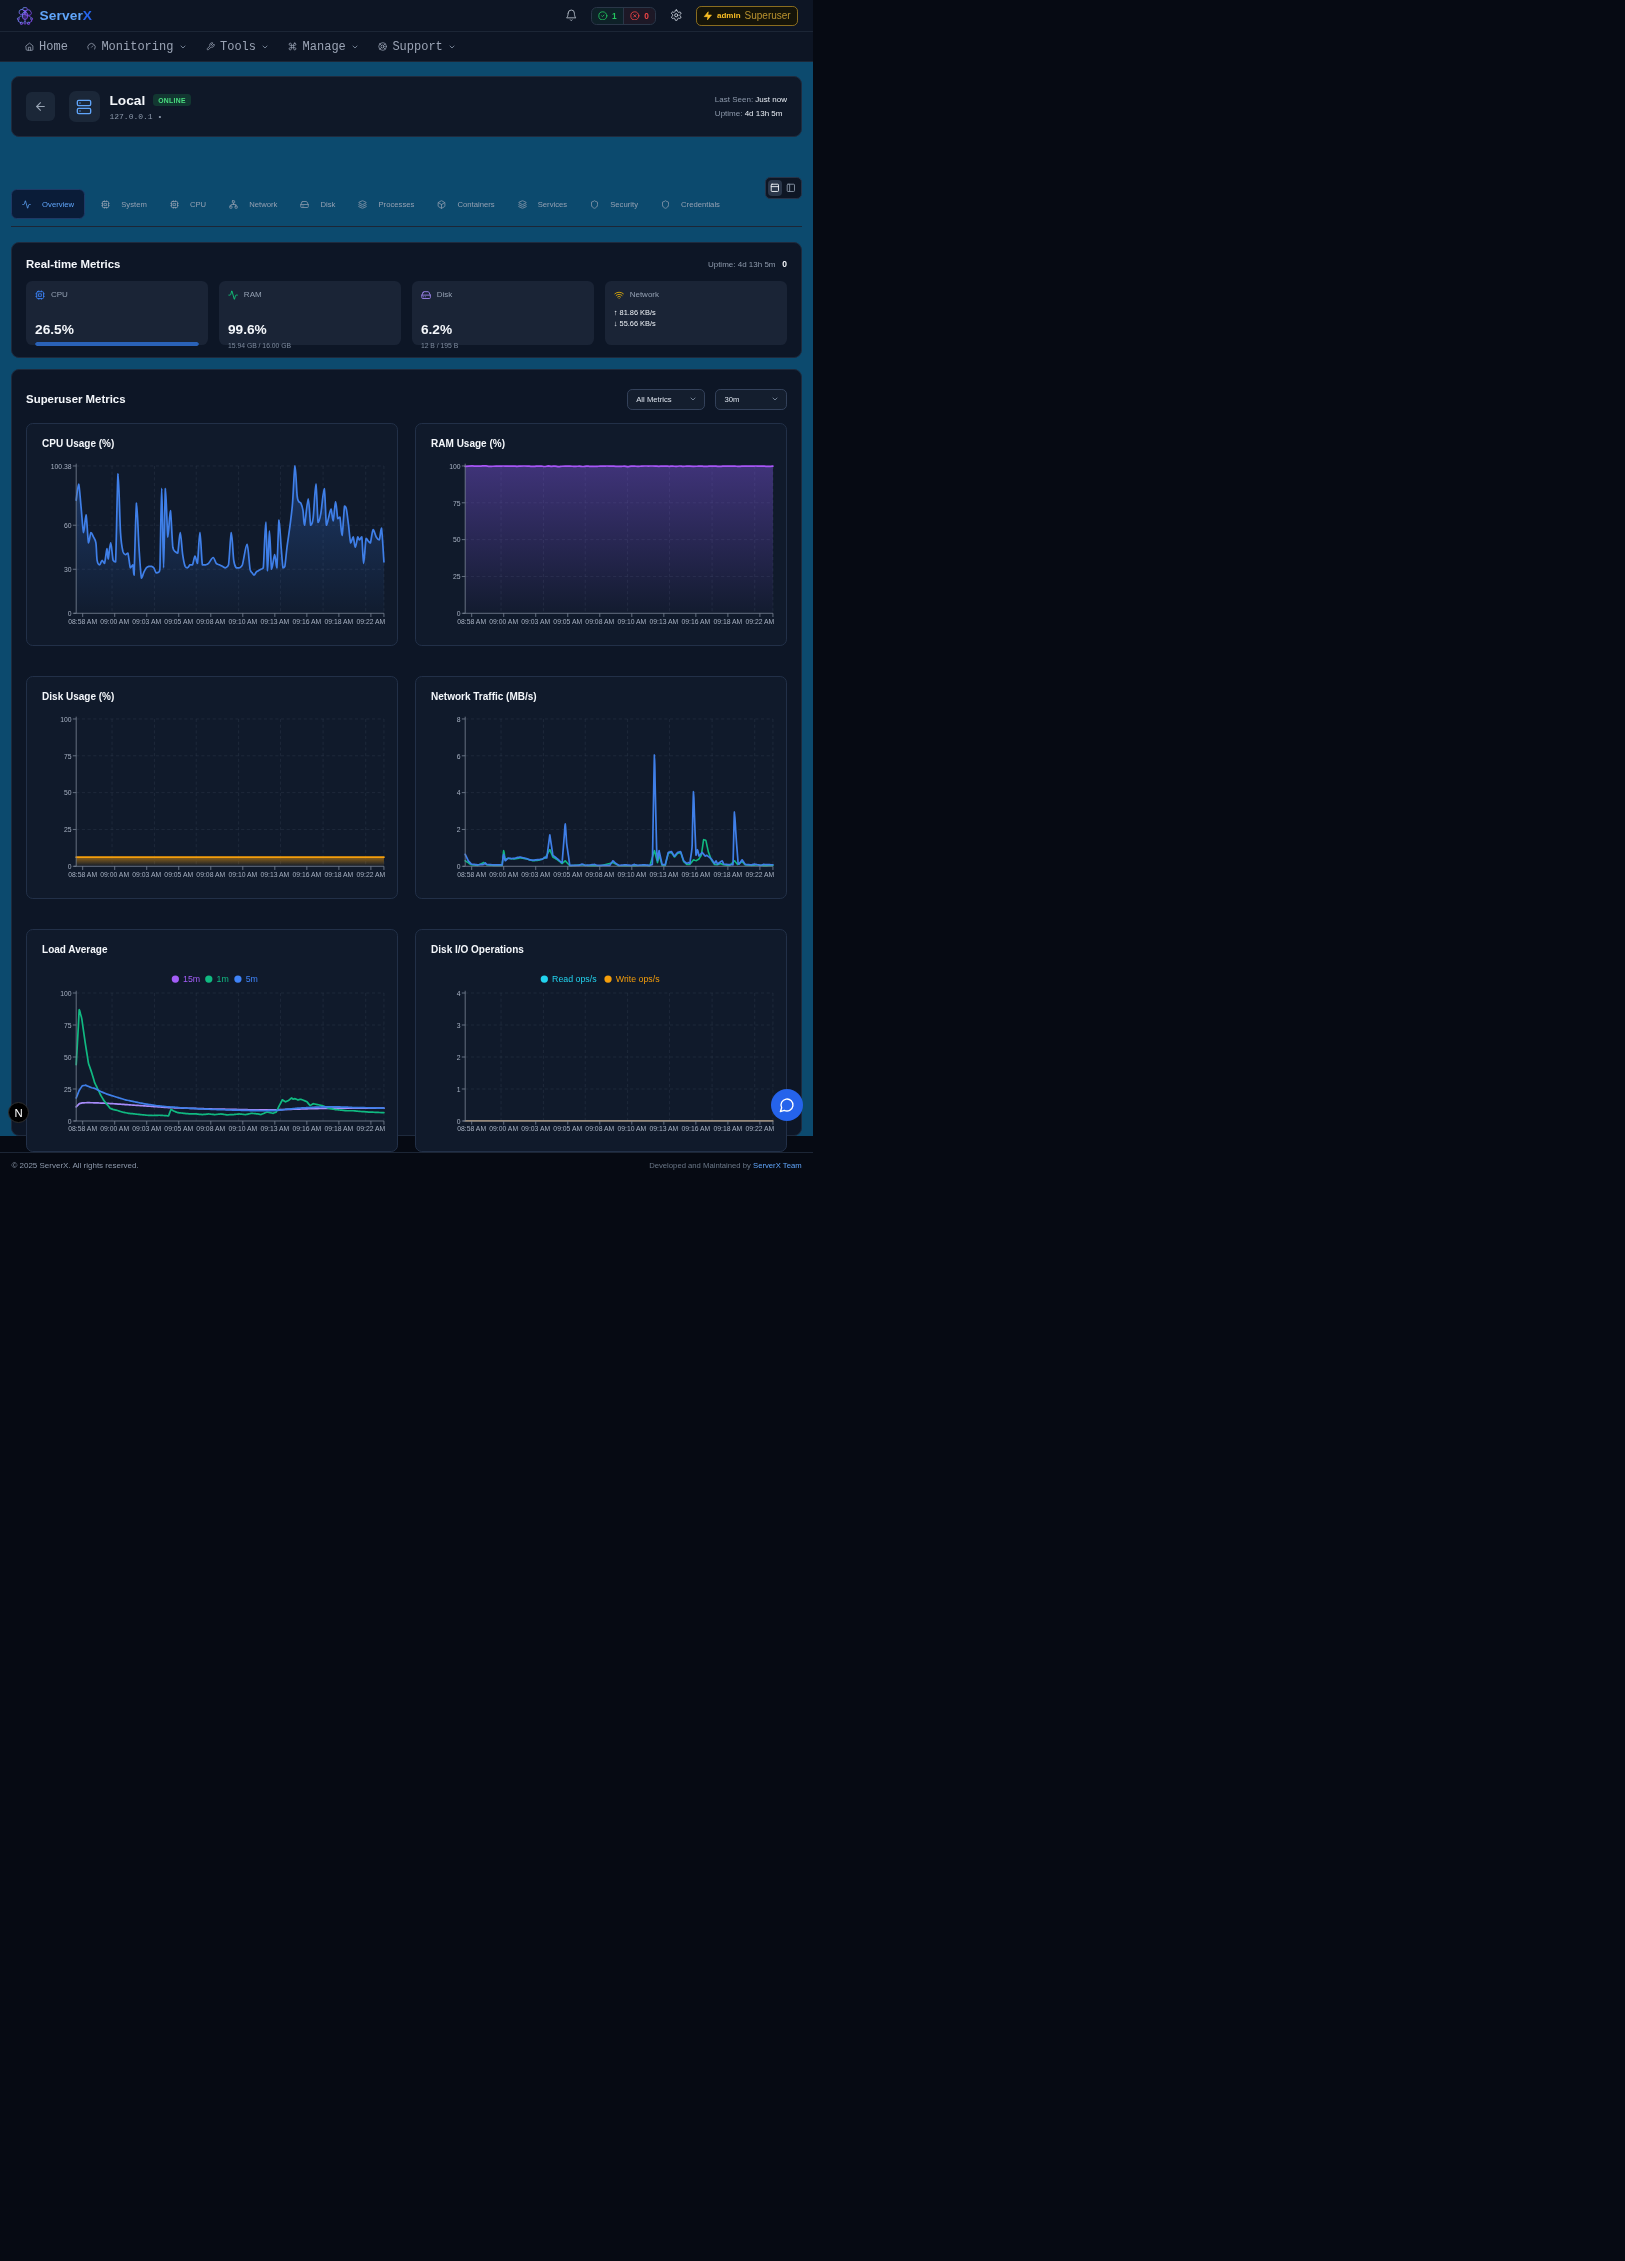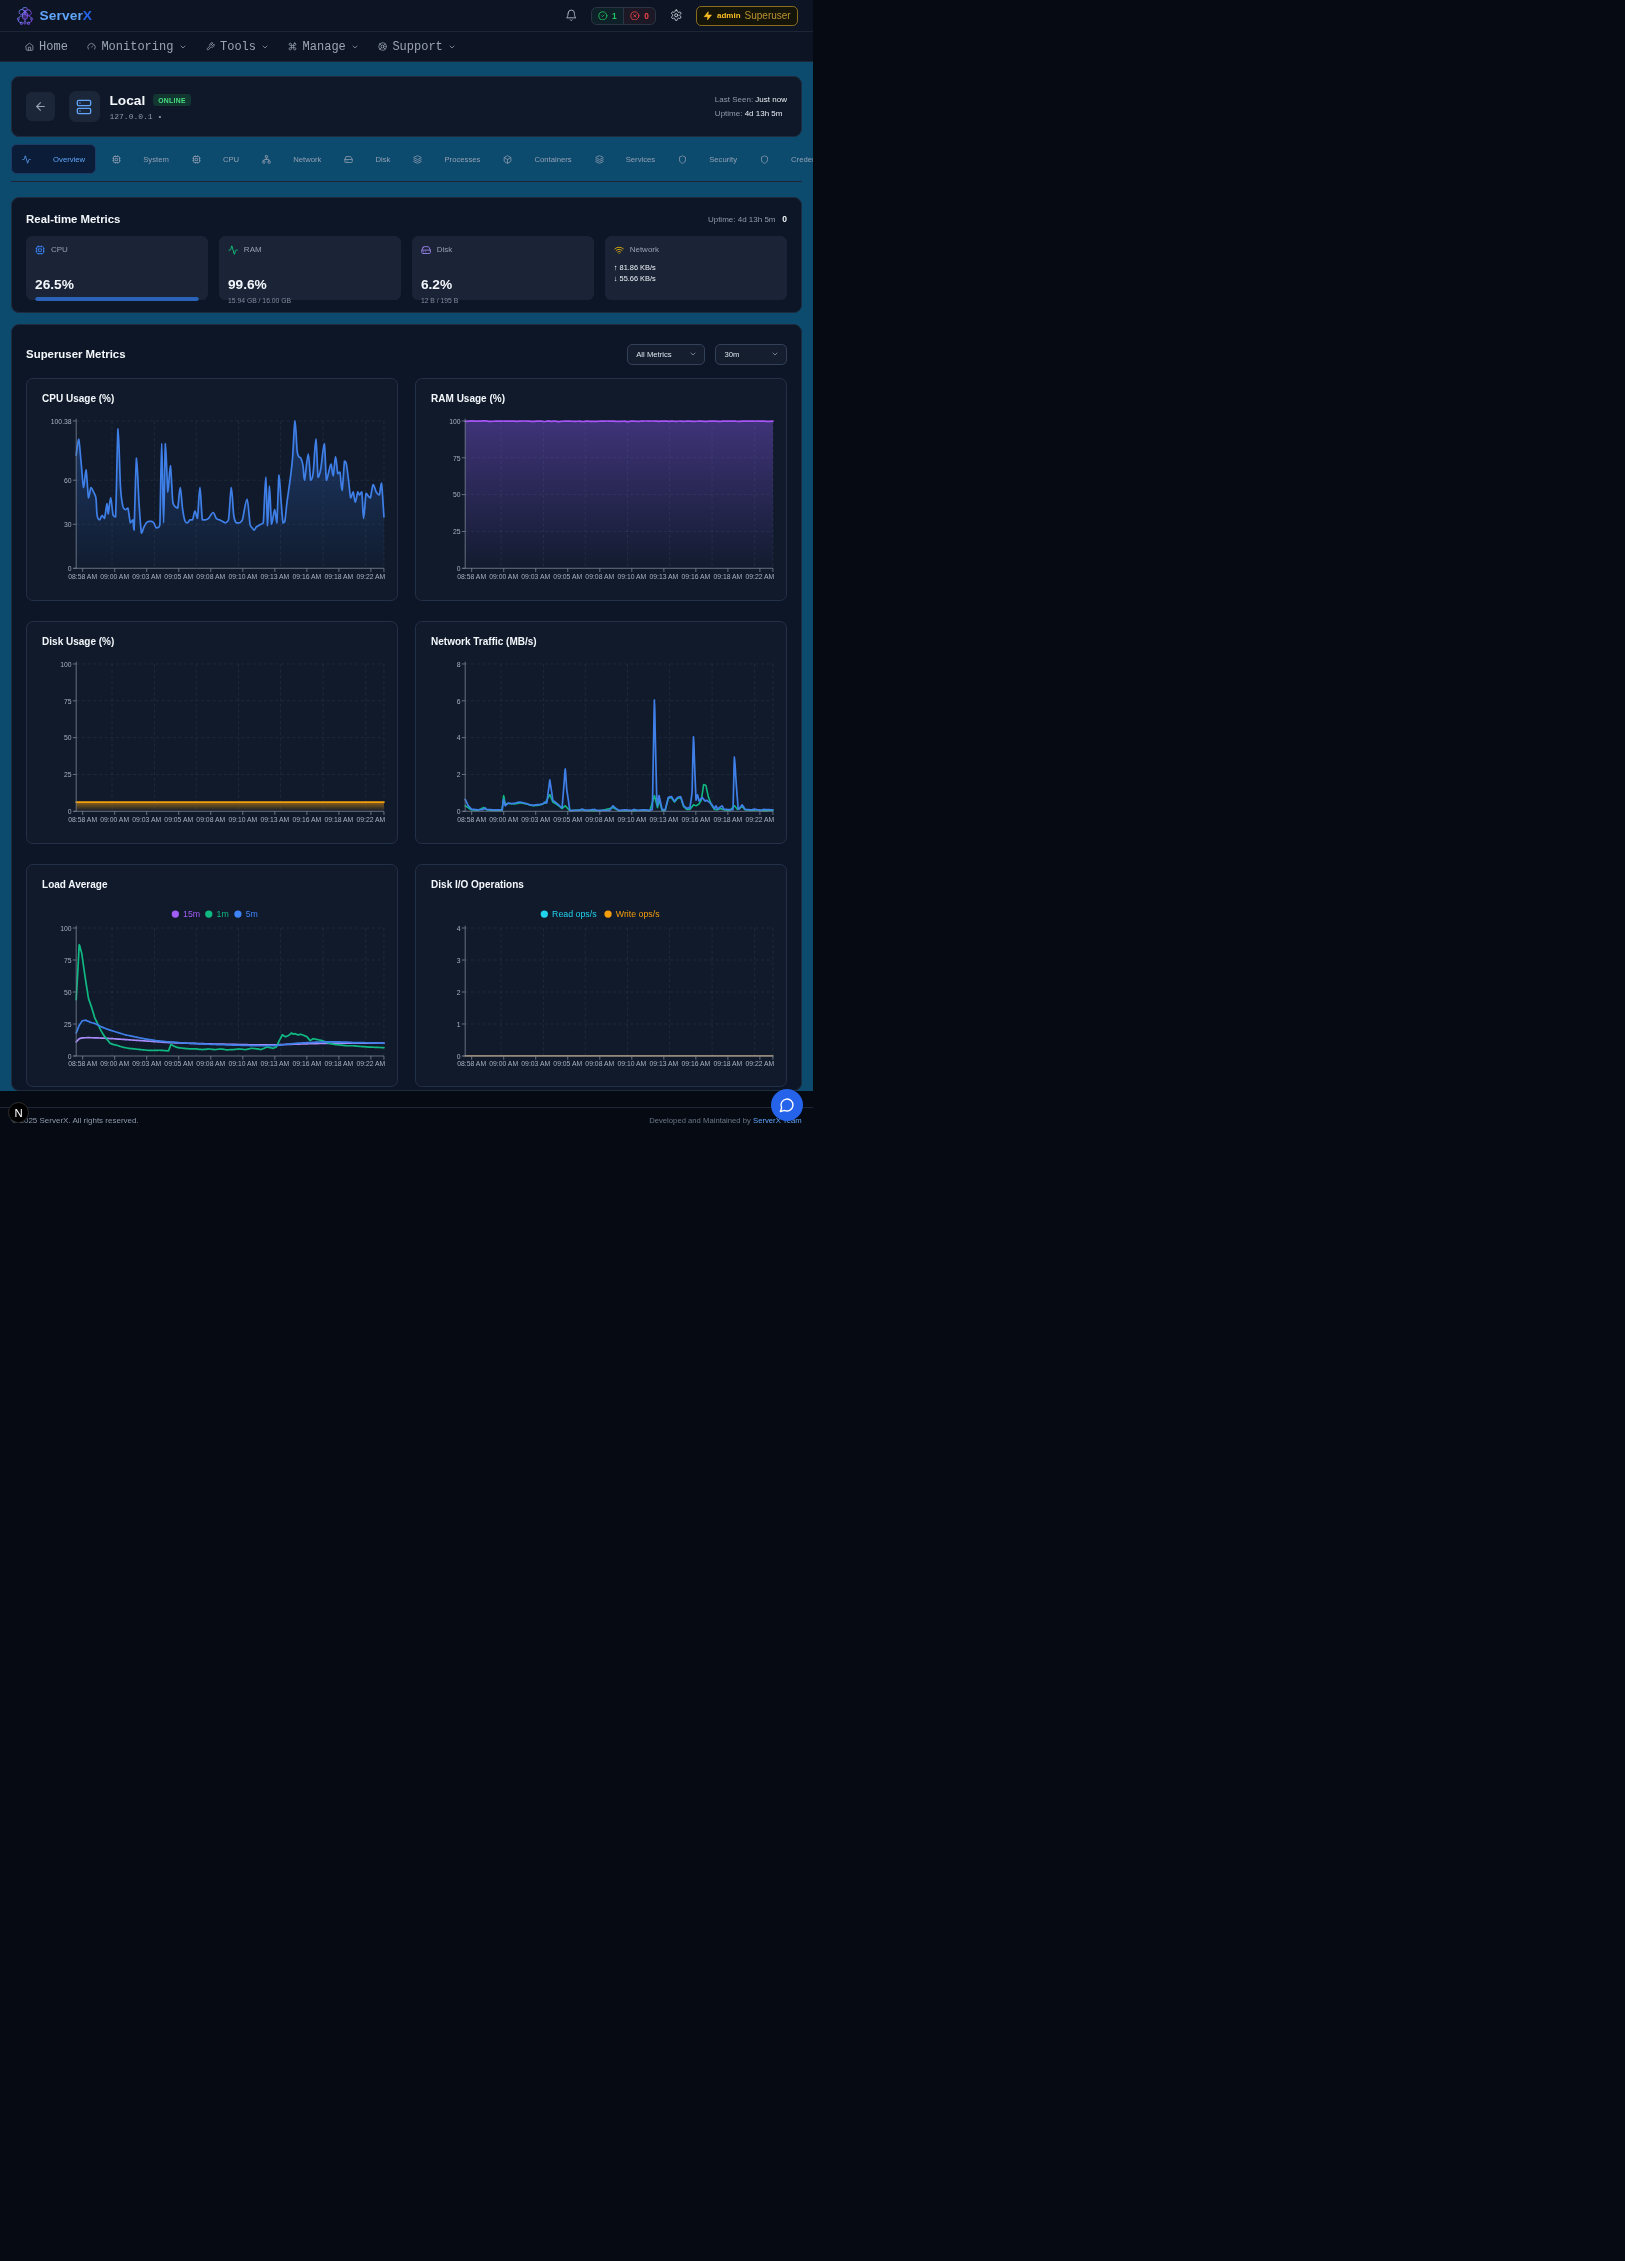--- a/index.html
+++ b/index.html
@@ -33,21 +33,21 @@
 .online { font-size:6.8px; font-weight:bold; letter-spacing:0.3px; color:#4ade80; background:rgba(34,197,94,0.18); padding:2.8px 5.7px; border-radius:3.4px; }
 .sip { font-family:"Liberation Mono", monospace; font-size:8px; color:#8d99ab; margin-top:4px; }
 .smeta { margin-left:auto; text-align:left; font-size:8px; }
 .smeta .k { color:#8d99ab; }
 .smeta .v { color:#e8edf4; }
 .smeta div + div { margin-top:4.6px; }
 
 
 .tabsrow { margin-top:7.1px; display:flex; align-items:center; border-bottom:0.6px solid #1c2636; padding-bottom:7.1px; }
 .tabs { display:flex; align-items:center; gap:9.7px; }
-.tab { display:flex; align-items:center; gap:22px; height:30px; padding:0 5.7px; color:#94a0b2; font-size:7.7px; border-radius:5.7px; border:0.6px solid transparent; }
+.tab { display:flex; align-items:center; gap:11px; height:30px; padding:0 5.7px; color:#94a0b2; font-size:7.7px; border-radius:5.7px; border:0.6px solid transparent;margin-top:45px; }
 .tab.active { background:#0a1c38; border-color:#1e3a66; color:#60a5fa; padding:0 9.7px; }
 .vtoggle { margin-left:auto; position:relative; top:6.5px; width:37px; height:22px; border:0.6px solid #273348; background:#0e1624; border-radius:5.1px; display:flex; align-items:center; padding:2.3px; gap:1.7px; }
 .vt { width:16px; height:16px; border-radius:4px; display:flex; align-items:center; justify-content:center; }
 .vt.active { background:#2a3649; }
 
 
 .osec { background:#0d1626; border:0.6px solid #1e2a3d; border-radius:8px; padding:13.7px; }
 .osec.rt { margin-top:14.2px; height:116px; }
 .osec.hist { margin-top:11.7px; height:767px; }
 .osec.hist .oshead { margin-top:4.8px; }
@@ -62,21 +62,21 @@
 .mhead { display:flex; align-items:center; gap:5.7px; color:#94a0b2; font-size:8px; }
 .mval { margin-top:22px; font-size:13.7px; font-weight:bold; color:#f4f7fb; }
 .msub { margin-top:5.1px; font-size:6.8px; color:#7e8b9e; }
 .mbar { margin-top:5.7px; height:3.7px; border-radius:2.3px; background:#0e1828; overflow:hidden; }
 .mbarf { width:100%; height:100%; border-radius:2.3px; background:#2a62b8; }
 .mnet { margin-top:6.8px; font-size:7.4px; line-height:1.6; color:#eef2f7; }
 
 
 .oshead .selects { display:flex; gap:10.2px; }
 .sel { height:21px; background:#141e2e; border:0.6px solid #33415a; border-radius:5.1px; display:flex; align-items:center; justify-content:space-between; padding:0 6.8px 0 8.5px; font-size:7.7px; color:#dbe2ec; }
-.cgrid { margin-top:13px; display:grid; grid-template-columns:372px 372px; gap:20px 17px; }
+.cgrid { margin-top:13px; display:grid; grid-template-columns:372px 372px; gap:30px 17px; }
 .ccard { position:relative; width:372px; height:223px; background:#101a2b; border:0.6px solid #223048; border-radius:6.8px; }
 .ctitle { position:absolute; left:15px; top:14.2px; font-size:10px; font-weight:bold; color:#f4f7fb; }
 
 
 footer { margin-top:15.4px; height:27px; border-top:0.6px solid #1c2636; display:flex; align-items:center; justify-content:space-between; padding:0 11.4px; font-size:8px; color:#8d99ab; background:#060a13; }
 .fr { color:#6b7888; font-size:7.7px; }
 .fr span { color:#60a5fa; }
 .nbadge { position:absolute; left:8px; top:1102px; width:21px; height:21px; border-radius:50%; background:#000; border:1.1px solid #2e2e2e; color:#fff; font-size:11.4px; display:flex; align-items:center; justify-content:center; }
 .fab { position:absolute; left:771px; top:1089px; width:32px; height:32px; border-radius:50%; background:#2563eb; display:flex; align-items:center; justify-content:center; }
 </style></head>

